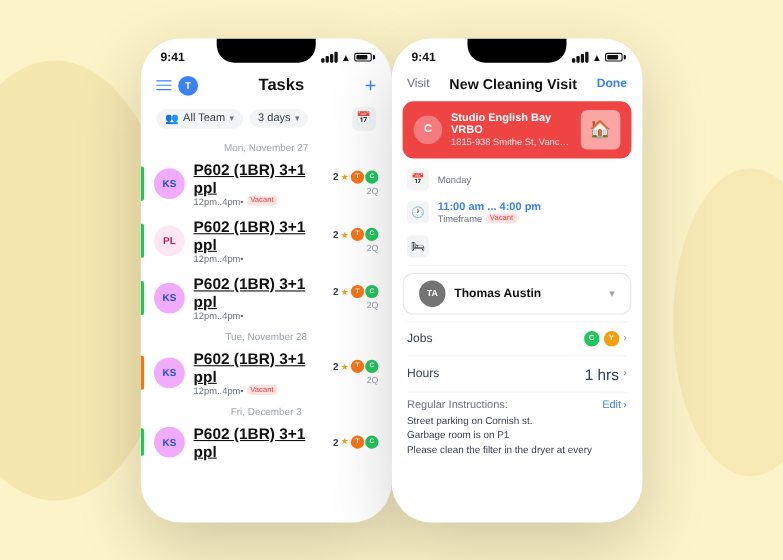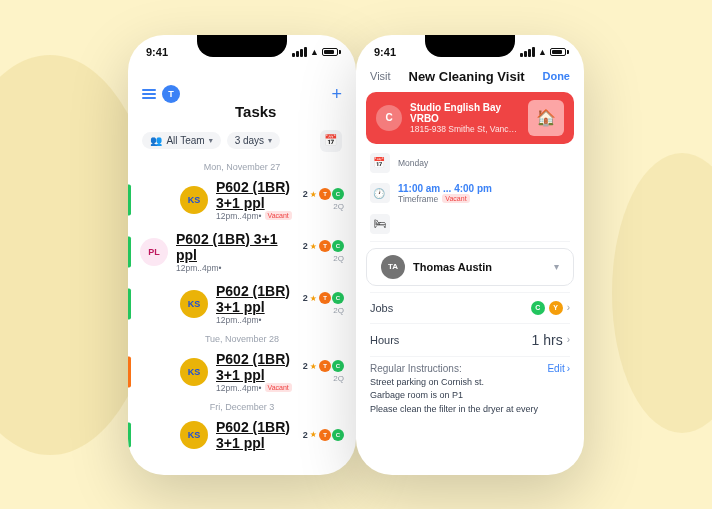--- a/index.html
+++ b/index.html
@@ -174,21 +174,20 @@
       align-items: center;
       justify-content: center;
       color: #fff;
       font-size: 9px;
       font-weight: 700;
     }
     .tasks-title {
       font-size: 15px;
       font-weight: 700;
       color: #111;
-      margin-top: 34px;
     }
     .plus-btn {
       font-size: 18px;
       color: #3b82f6;
       font-weight: 300;
       line-height: 1;
     }
 
     .tasks-filters {
       display: flex;
@@ -261,21 +260,21 @@
       border-radius: 50%;
       background: #e5e7eb;
       display: flex;
       align-items: center;
       justify-content: center;
       font-size: 9px;
       font-weight: 700;
       color: #4b5563;
       flex-shrink: 0;
     }
-    .avatar-circle.ks { background: #eab308; color: #1d4ed8; margin-left: 40px; }
+    .avatar-circle.ks { background: #f0abfc; color: #1d4ed8; }
     .avatar-circle.pl { background: #fce7f3; color: #be185d; }
 
     .task-info {
       flex: 1;
       min-width: 0;
     }
     .task-name {
       font-size: 14px;
       font-weight: 600;
       color: #111;

